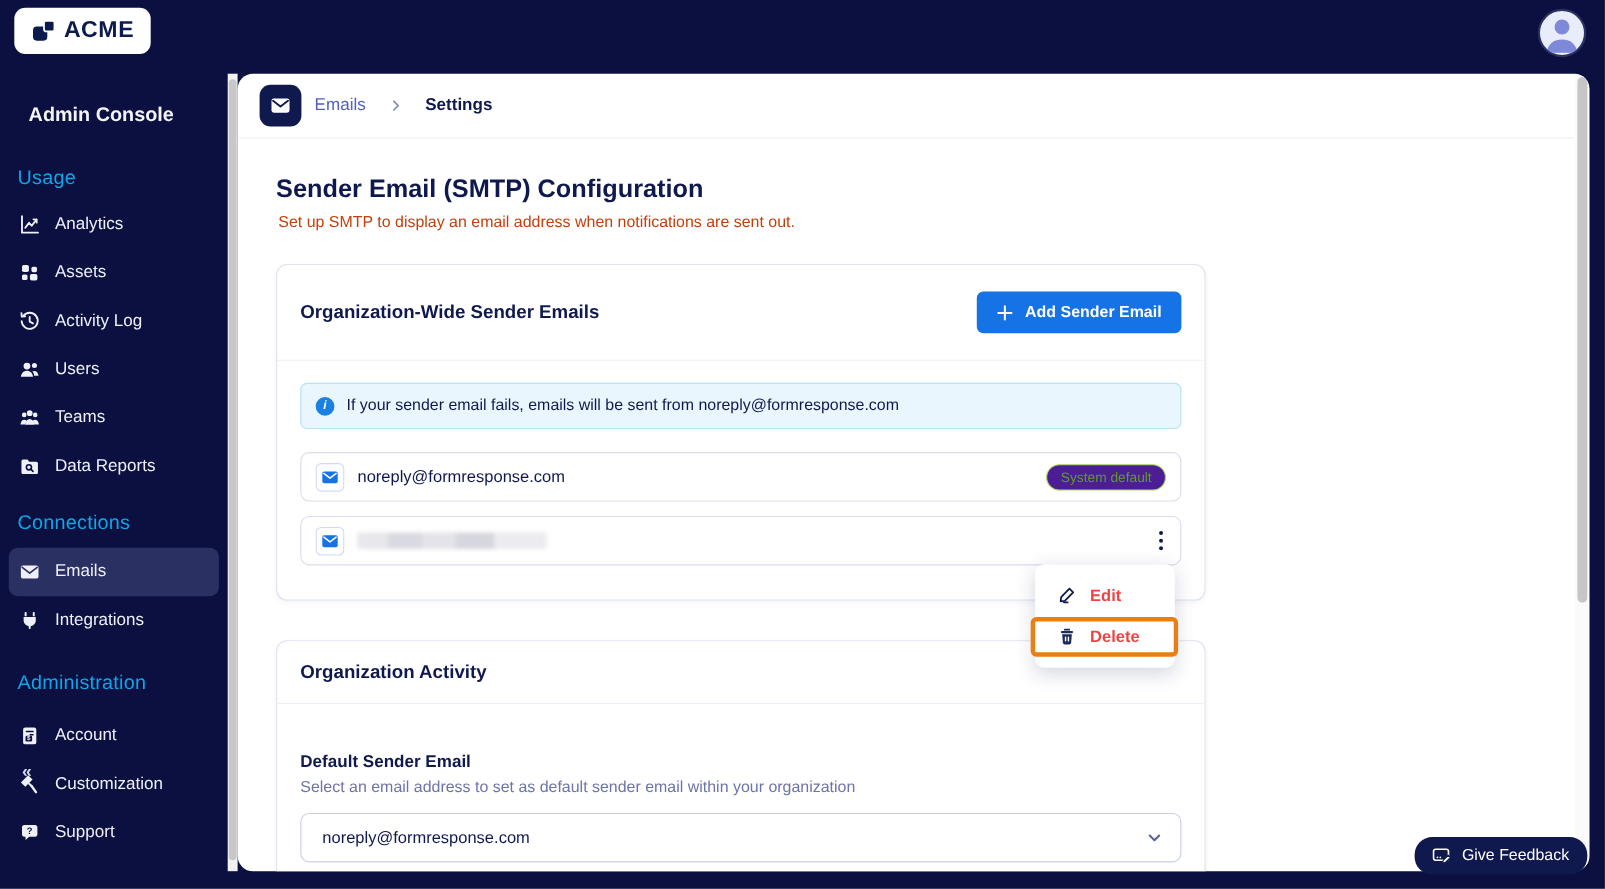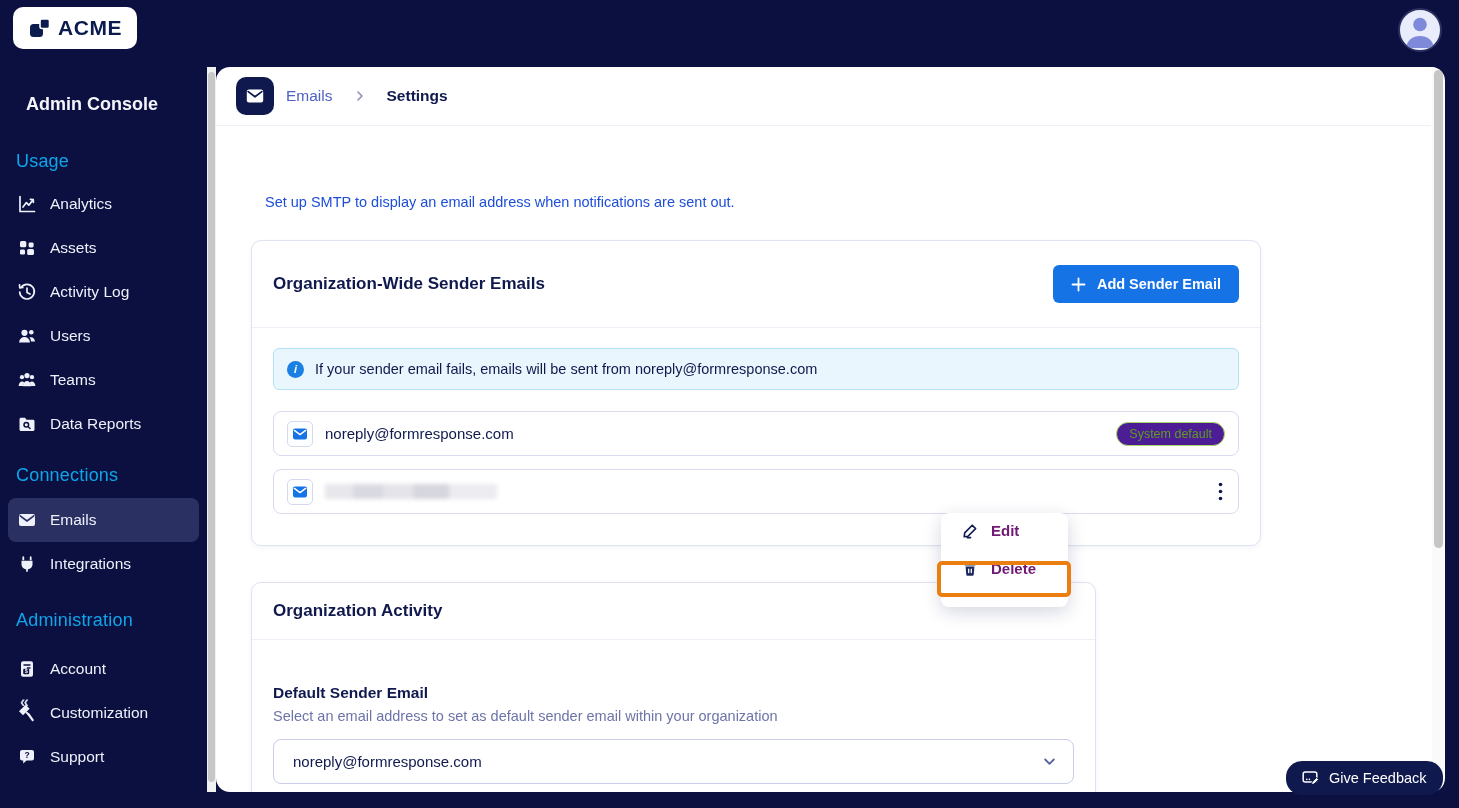--- a/index.html
+++ b/index.html
@@ -66,27 +66,27 @@
   }
   .crumb-icon {
     width:38px; height:38px; border-radius:10px; background:#10194e;
     display:flex; align-items:center; justify-content:center;
   }
   .crumb-link { font-size:15.5px; color:#4f61c4; cursor:pointer; margin-left:0; }
   .crumb-sep { display:flex; margin:0 9px; }
   .crumb-current { font-size:15.5px; font-weight:bold; color:#10194e; }
 
   .page-title { position:absolute; left:35px; top:91px; font-size:23px; font-weight:bold; color:#10194e; }
-  .page-subtitle { position:absolute; left:49px; top:127px; font-size:14.5px; color:#1d4ed8; }
+  .page-subtitle { position:absolute; left:37px; top:127px; font-size:14.5px; color:#c2410c; }
 
   .card {
     position:absolute; background:#fff; border:1px solid #dfe2f2; border-radius:10px;
     box-shadow:0 2px 5px rgba(20,30,80,.05);
   }
-  #card-senders { left:35px; top:173px; width:1010px; height:306px; }
+  #card-senders { left:35px; top:173px; width:845px; height:306px; }
   #card-org { left:35px; top:515px; width:845px; height:320px; }
 
   .card-head {
     display:flex; align-items:center; justify-content:space-between;
     padding:0 21px; border-bottom:1px solid #eef0f8;
   }
   .head-senders { height:87px; }
   .head-org { height:57px; }
   .card-title { font-size:17px; font-weight:bold; color:#10194e; }
 
@@ -131,22 +131,22 @@
     filter:blur(2px);
   }
   .kebab { margin-left:auto; display:flex; padding:4px 2px; cursor:pointer; }
 
   .ctx-menu {
     position:absolute; left:725px; top:446px; width:127px; padding:9px 0;
     background:#fff; border-radius:8px; box-shadow:0 5px 18px rgba(15,26,82,.18);
     z-index:5;
   }
   .ctx-item {
-    height:38px; display:flex; align-items:flex-start; gap:12px; padding:0 20px;
-    font-size:15px; font-weight:bold; color:#701a75; cursor:pointer;
+    height:38px; display:flex; align-items:center; gap:12px; padding:0 20px;
+    font-size:15px; font-weight:bold; color:#ef4444; cursor:pointer;
   }
   .highlight-box {
     position:absolute; left:721px; top:494px; width:134px; height:36px;
     border:4px solid #ea7e10; border-radius:5px; z-index:6; pointer-events:none;
   }
 
   .org-body { padding:44px 21px 20px 21px; }
   .field-label { font-size:15.5px; font-weight:bold; color:#10194e; }
   .field-desc { margin-top:6px; font-size:14.5px; color:#6d74a8; }
   .select {
@@ -329,20 +329,21 @@
     </span>
     <span class="crumb-link">Emails</span>
     <span class="crumb-sep">
       <svg width="12" height="12" viewBox="0 0 12 12" fill="none" stroke="#8a90b8" stroke-width="1.6" stroke-linecap="round" stroke-linejoin="round">
           <path d="M4 2l4 4-4 4"></path>
         </svg>
     </span>
     <span class="crumb-current">Settings</span>
   </div>
 
+  <div class="page-title">Sender Email (SMTP) Configuration</div>
   <div class="page-subtitle">Set up SMTP to display an email address when notifications are sent out.</div>
 
   <div class="card" id="card-senders">
     <div class="card-head head-senders">
       <span class="card-title">Organization-Wide Sender Emails</span>
       <button class="add-btn">
         <span style="display:flex">
           <svg width="15" height="15" viewBox="0 0 15 15" fill="none" stroke="#fff" stroke-width="1.8" stroke-linecap="round">
               <path d="M7.5 1.5v12M1.5 7.5h12"></path>
             </svg>

